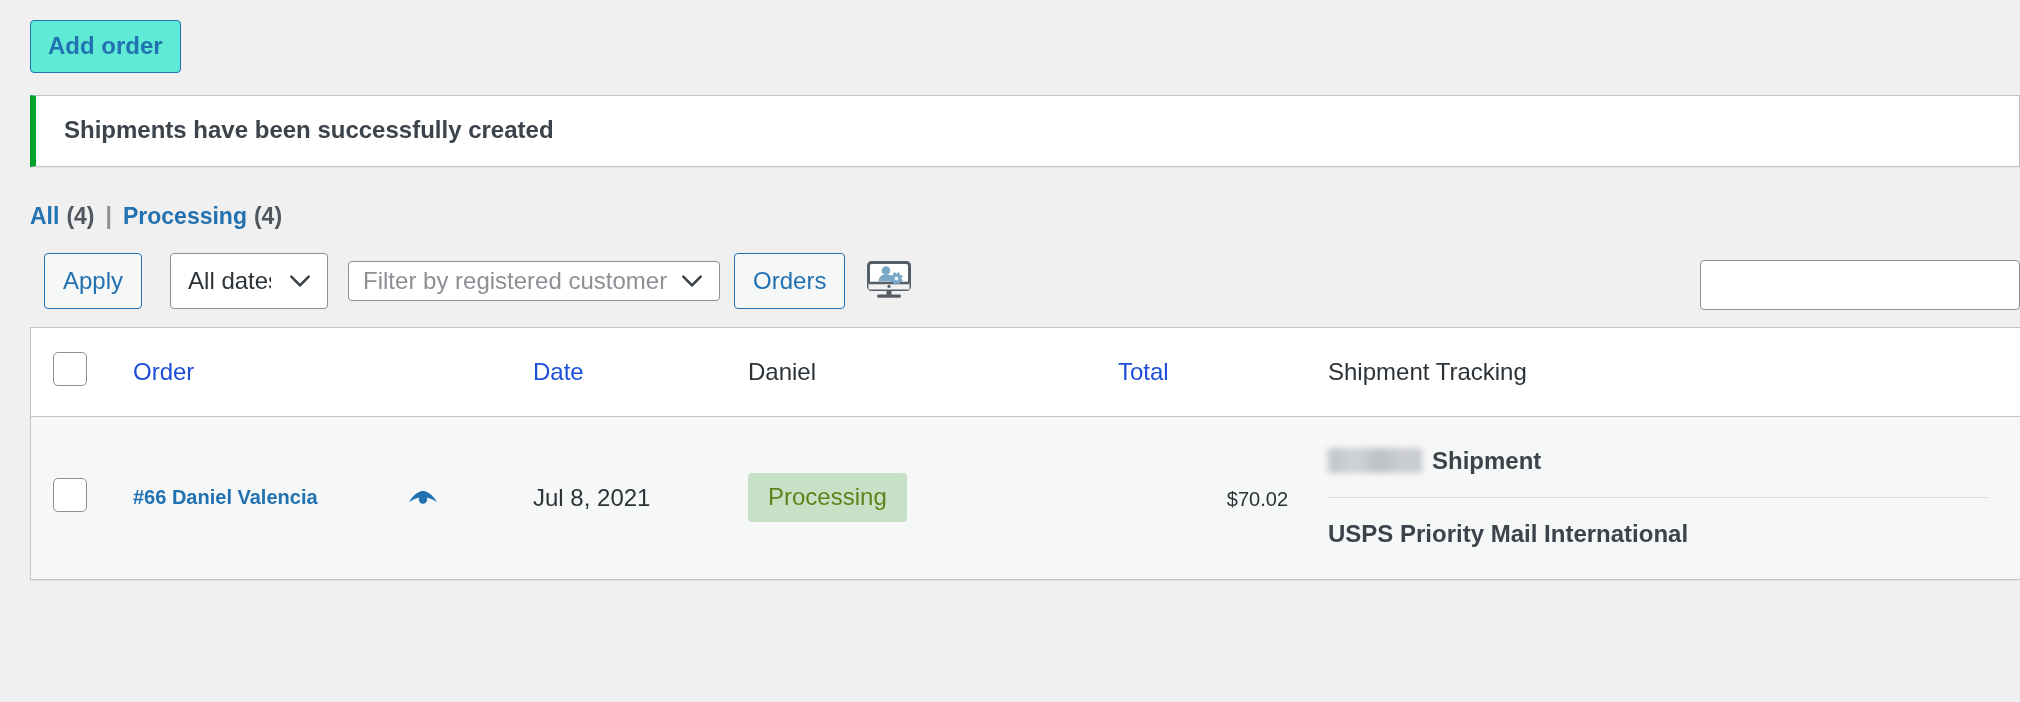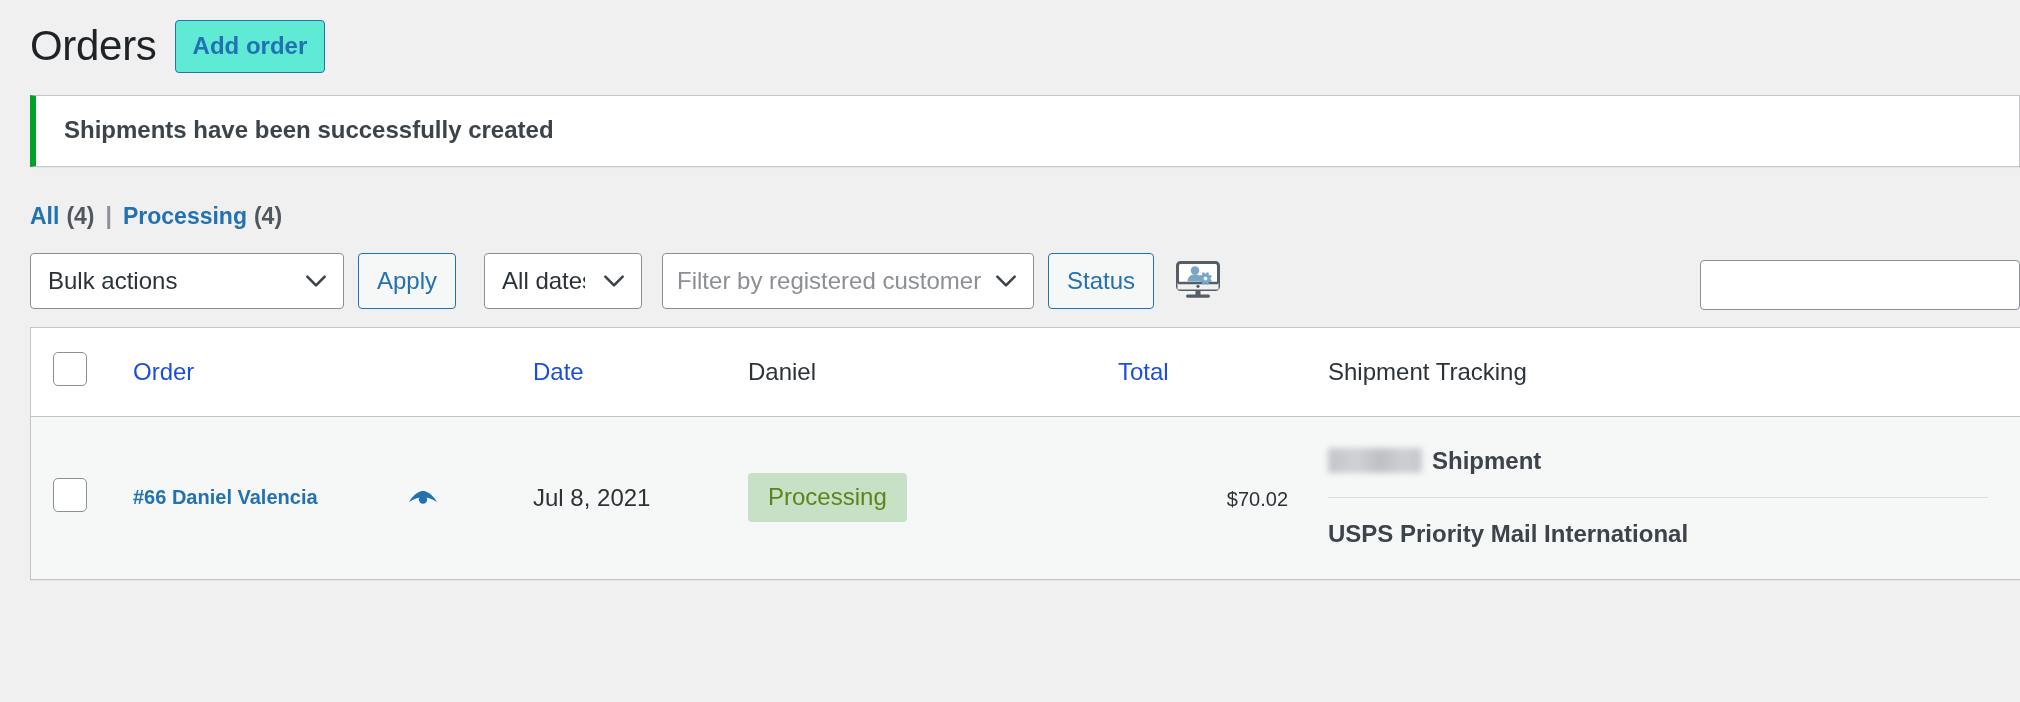--- a/index.html
+++ b/index.html
@@ -189,21 +189,21 @@
     white-space: nowrap;
     text-decoration: none;
     text-align: right;
   }
   .customer-search {
     position: relative;
     display: inline-block;
   }
   .customer-search .select2-box {
     width: 372px;
-    height: 56px;
+    height: 40px;
     box-sizing: border-box;
     border: 1px solid #8c8f94;
     border-radius: 4px;
     background: #fff;
     display: flex;
     align-items: center;
     padding: 0 50px 0 14px;
     font-size: 24px;
     color: #8c8f94;
   }
@@ -333,21 +333,20 @@
 </head>
 <body>
 
 <div class="screen-meta-links">
   
 </div>
 
 <div class="wrap">
 
   <div class="page-header">
-    <h1 class="page-title">Orders</h1>
     <a class="page-title-action" href="#">Add order</a>
   </div>
 
   <div class="notice">
     <p>Shipments have been successfully created</p>
   </div>
 
   <ul class="subsubsub">
     <li>
       <a href="#">All</a>
@@ -361,28 +360,20 @@
       <span class="count">(4)</span>
     </li>
   </ul>
 
   <div class="search-box">
     <input class="search-input" type="search" value="" placeholder="" style="">
   </div>
 
   <div class="tablenav">
 
-    <div class="select-wrap">
-      <select class="wp-select" id="bulk-action-selector-top">
-        <option>Bulk actions</option>
-      </select>
-      <svg class="chev" viewBox="0 0 20 12">
-        <path d="M2 2 L10 10 L18 2" fill="none" stroke="#3c434a" stroke-width="2.4" stroke-linecap="round" stroke-linejoin="round"></path>
-      </svg>
-    </div>
 
     <span class="spacer-14"></span>
 
     <button class="btn-secondary">Apply</button>
 
     <span class="spacer-28"></span>
 
     <div class="select-wrap">
       <select class="wp-select" id="filter-by-date">
         <option>All dates</option>
@@ -398,21 +389,21 @@
       <div class="select2-box">
         <span>Filter by registered customer</span>
       </div>
       <svg class="chev" style="position:absolute;right:17px;top:50%;transform:translateY(-50%);width:22px;height:13px;" viewBox="0 0 20 12">
         <path d="M2 2 L10 10 L18 2" fill="none" stroke="#3c434a" stroke-width="2.4" stroke-linecap="round" stroke-linejoin="round"></path>
       </svg>
     </div>
 
     <span class="spacer-14"></span>
 
-    <button class="btn-secondary">Status</button>
+    <button class="btn-secondary">Orders</button>
 
     <span class="spacer-20"></span>
 
     <span class="monitor-icon">
       <svg viewBox="0 0 48 48" width="48" height="48">
         <rect x="3.5" y="5.5" width="41" height="27" rx="3" ry="3" fill="#ffffff" stroke="#555d66" stroke-width="3"></rect>
         <rect x="3.5" y="26" width="41" height="6.5" fill="#f1f1f1" stroke="none"></rect>
         <line x1="4" y1="26" x2="44" y2="26" stroke="#555d66" stroke-width="2.4"></line>
         <circle cx="24" cy="29.3" r="1.6" fill="#555d66"></circle>
         <rect x="21.5" y="33" width="5" height="5" fill="#555d66"></rect>

